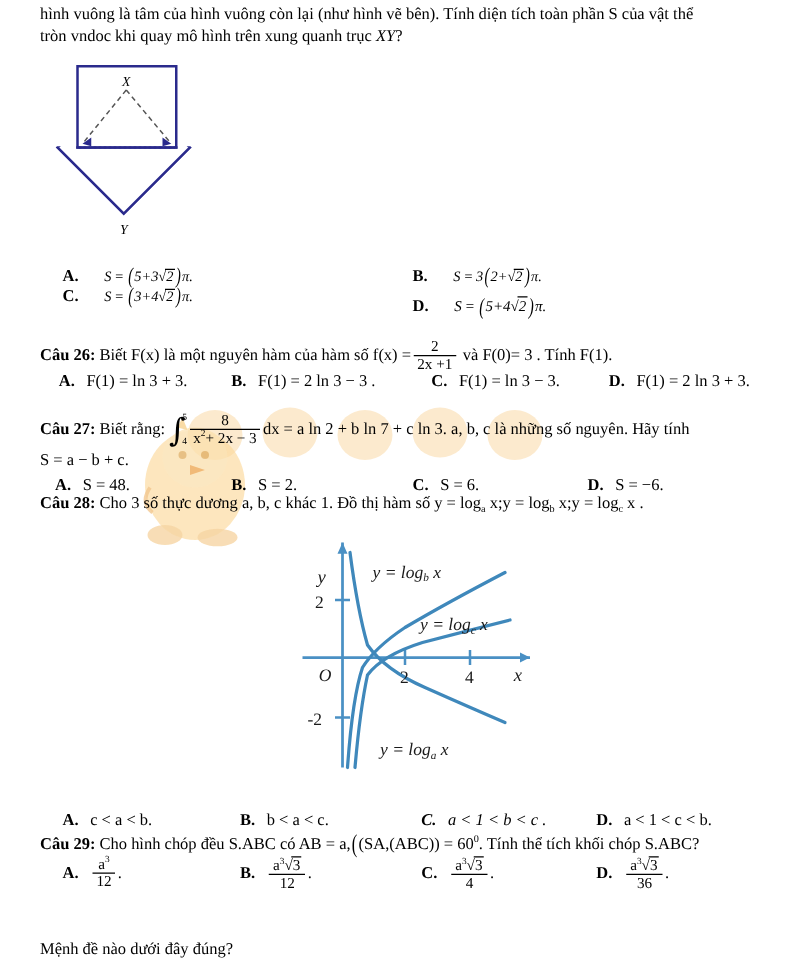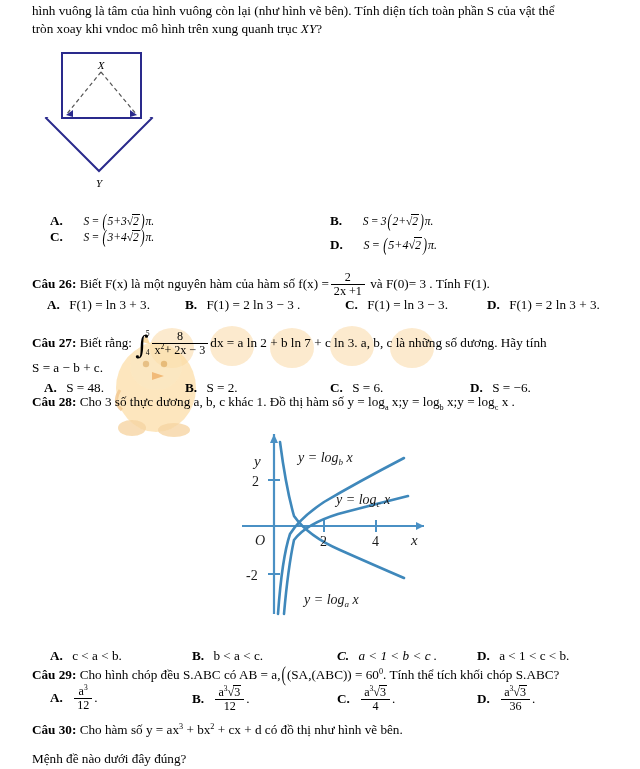--- a/index.html
+++ b/index.html
@@ -195,21 +195,21 @@
       <text x="70" y="44" font-size="14">y = log<tspan font-size="9" dy="3">b</tspan><tspan dy="-3" font-size="14"> x</tspan></text>
       <text x="108" y="86" font-size="14">y = log<tspan font-size="9" dy="3">c</tspan><tspan dy="-3" font-size="14"> x</tspan></text>
       <text x="76" y="186" font-size="14">y = log<tspan font-size="9" dy="3">a</tspan><tspan dy="-3" font-size="14"> x</tspan></text>
     </g>
   </svg>
 
   <div class="content">
 
     <div class="line" style="left:32px; top:3px;">hình vuông là tâm của hình vuông còn lại (như hình vẽ bên). Tính diện tích toàn phần S của vật thể</div>
     <div class="line" style="left:32px; top:21px;">
-      <span>tròn xoay khi vndoc mô hình trên xung quanh trục </span><span class="it">XY</span><span>?</span>
+      <span>tròn vndoc khi quay mô hình trên xung quanh trục </span><span class="it">XY</span><span>?</span>
     </div>
 
     <div class="opt" style="left:50px; top:213px;">
       <span class="opt-label">A.</span>
       <span style="display:inline-block;width:14px"></span>
       <span class="it" style="font-size:11.5px">S = <span class="paren-big">(</span>5+3<span class="rad">√<span class="bar">2</span></span><span class="paren-big">)</span>π.</span>
     </div>
     <div class="opt" style="left:330px; top:213px;">
       <span class="opt-label">B.</span>
       <span style="display:inline-block;width:14px"></span>
@@ -248,21 +248,21 @@
     </div>
     <div class="opt" style="left:487px; top:297px;">
       <span class="opt-label">D.</span>
       <span style="margin-left:6px">F(1) = 2 ln 3 + 3.</span>
     </div>
 
     <div class="line" style="left:32px; top:331px;">
       <span class="b">Câu 27:</span>
       <span>Biết rằng:</span>
       <span class="intg">∫</span><span class="lim"><span class="up">5</span><span class="lo">4</span></span><span class="frac"><span class="num">8</span><span class="den">x<sup class="s">2</sup><span>+ 2x − 3</span></span></span><span>dx = a ln 2 + b ln 7 + c ln 3.</span>
-      <span>a, b, c là những số dương. Hãy tính</span>
+      <span>a, b, c là những số nguyên. Hãy tính</span>
     </div>
     <div class="line" style="left:32px; top:360px;">S = a − b + c.</div>
     <div class="opt" style="left:44px; top:380px;">
       <span class="opt-label">A.</span>
       <span style="margin-left:6px">S = 48.</span>
     </div>
     <div class="opt" style="left:185px; top:380px;">
       <span class="opt-label">B.</span>
       <span style="margin-left:6px">S = 2.</span>
     </div>
@@ -324,22 +324,16 @@
       </span><span>.</span>
     </div>
     <div class="opt" style="left:477px; top:686px;">
       <span class="opt-label">D.</span>
       <span class="frac" style="margin-left:8px">
         <span class="num"><span>a</span><sup class="s">3</sup><span class="rad">√<span class="bar">3</span></span></span>
         <span class="den">36</span>
       </span><span>.</span>
     </div>
 
-    <div class="line" style="left:32px; top:722px;">
-      <span class="b">Câu 30:</span>
-      <span>Cho hàm số</span>
-      <span><span>y = ax</span><sup class="s">3</sup> <span>+ bx</span><sup class="s">2</sup> <span>+ cx + d</span></span>
-      <span>có đồ thị như hình vẽ bên.</span>
-    </div>
     <div class="line" style="left:32px; top:751px;">Mệnh đề nào dưới đây đúng?</div>
 
   </div>
 </div>
 
 </body></html>

